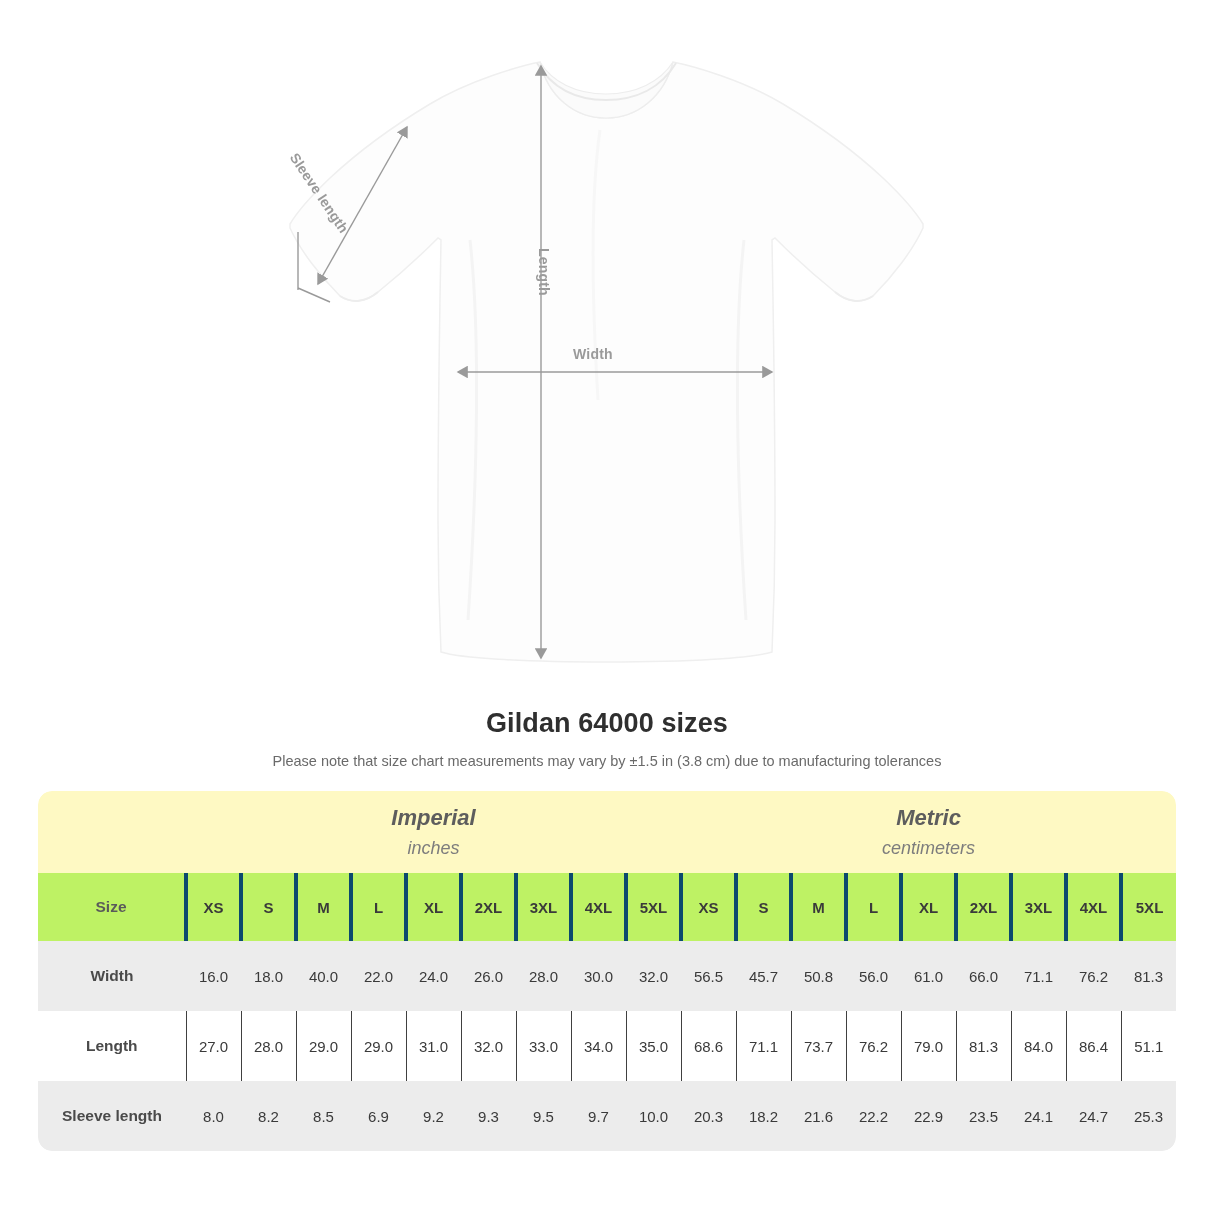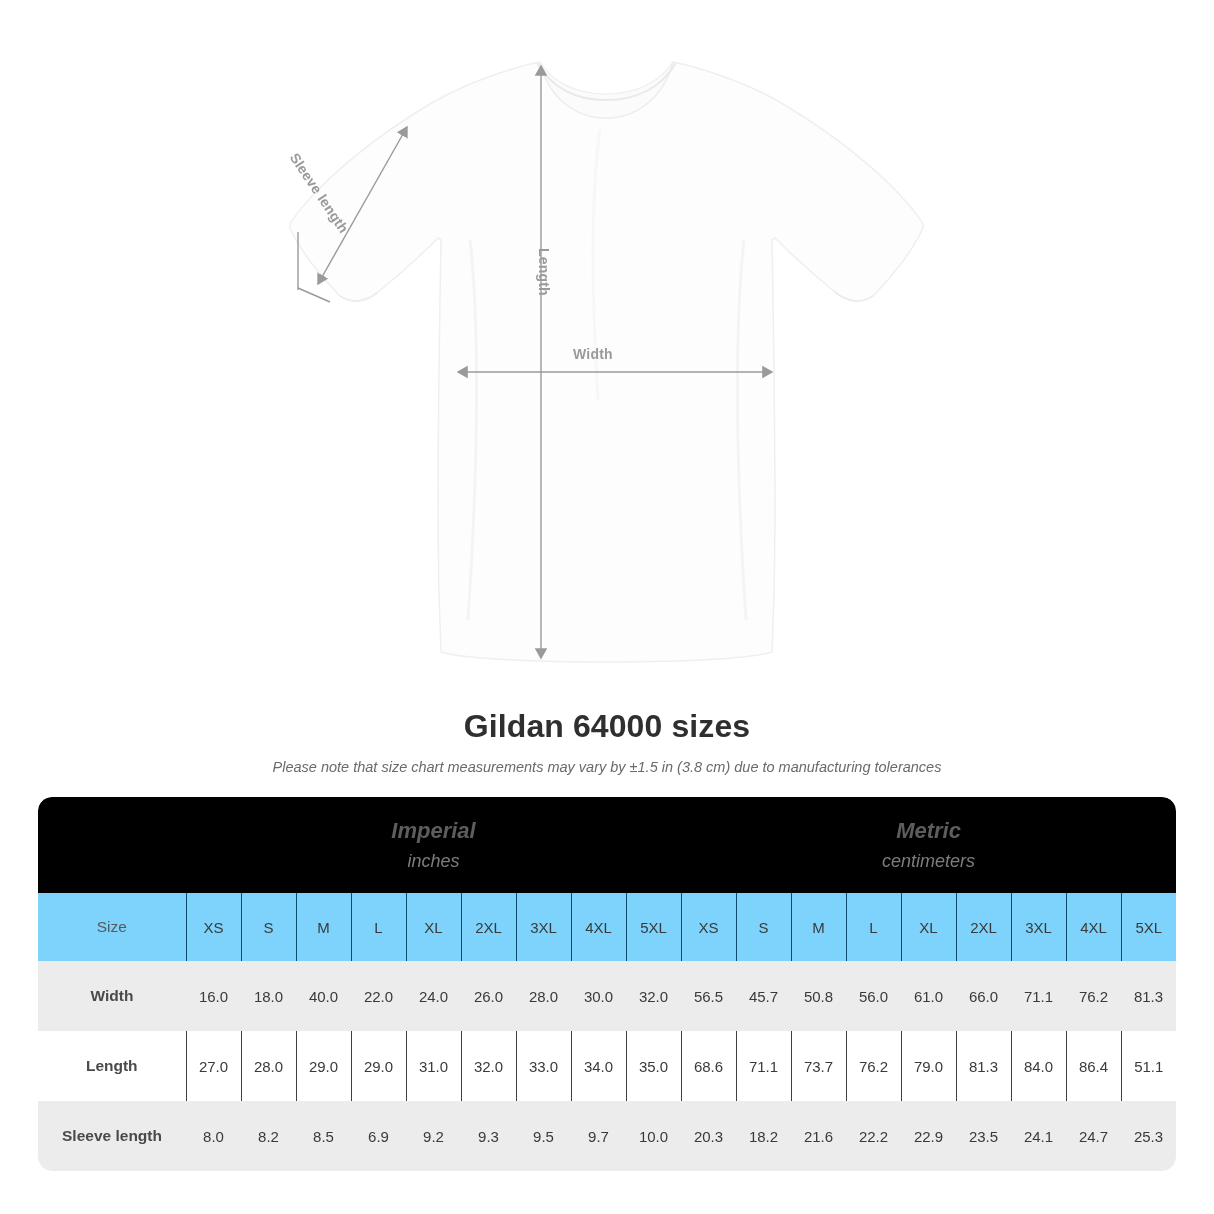--- a/index.html
+++ b/index.html
@@ -55,29 +55,28 @@
     left: 573px;
     top: 346px;
   }
 
   
   .title-block {
     text-align: center;
     margin-top: 18px;
   }
   .chart-title {
-    font-size: 32px;
+    font-size: 27px;
     font-weight: bold;
     color: #2f2f2f;
     margin: 0;
     letter-spacing: 0.1px;
   }
   .chart-note {
     font-size: 14.5px;
-    font-style: italic;
     color: #6a6a6a;
     margin-top: 14px;
   }
 
   
   .table-wrap {
     margin: 22px 38px 0 38px;
     border-radius: 14px;
     overflow: hidden;
     background: #ffffff;
@@ -89,22 +88,22 @@
   }
   table.size-table td, table.size-table th {
     border: 0;
     text-align: center;
     vertical-align: middle;
     font-size: 15px;
     color: #3a3a3a;
   }
   
   .sys-row td {
-    background: #000000;
-    height: 96px;
+    background: #fef9c3;
+    height: 82px;
     padding: 0;
   }
   .sys-row td:first-child {
     border-top-left-radius: 14px;
   }
   .sys-row td:last-child {
     border-top-right-radius: 14px;
   }
   .sys-name {
     font-size: 22px;
@@ -114,23 +113,23 @@
     line-height: 1.2;
   }
   .sys-unit {
     font-size: 18px;
     font-style: italic;
     color: #7d7d7d;
     margin-top: 6px;
   }
   
   .size-row td {
-    background: #7dd3fc;
+    background: #bef264;
     height: 66px;
-    font-weight: normal;
+    font-weight: bold;
     color: #4a4a4a;
     font-size: 15px;
   }
   .size-row td.rowlabel {
     font-size: 15.5px;
     color: #5a5a5a;
   }
   
   .data-row td {
     height: 68px;
@@ -154,21 +153,21 @@
   .data-row:last-child td:last-child {
     border-bottom-right-radius: 14px;
   }
   .cell-divider {
     border-left: 1px solid #ffffff;
   }
   .data-row.plain .cell-divider {
     border-left: 1px solid #404040;
   }
   .size-row .cell-divider {
-    border-left: 1px solid #0c4a6e;
+    border-left: 4px solid #0c4a6e;
   }
   col.lbl { width: 148px; }
   col.val { width: 55px; }
 </style>
 </head>
 <body>
 
 <div class="page">
 
   <div class="shirt-area">

